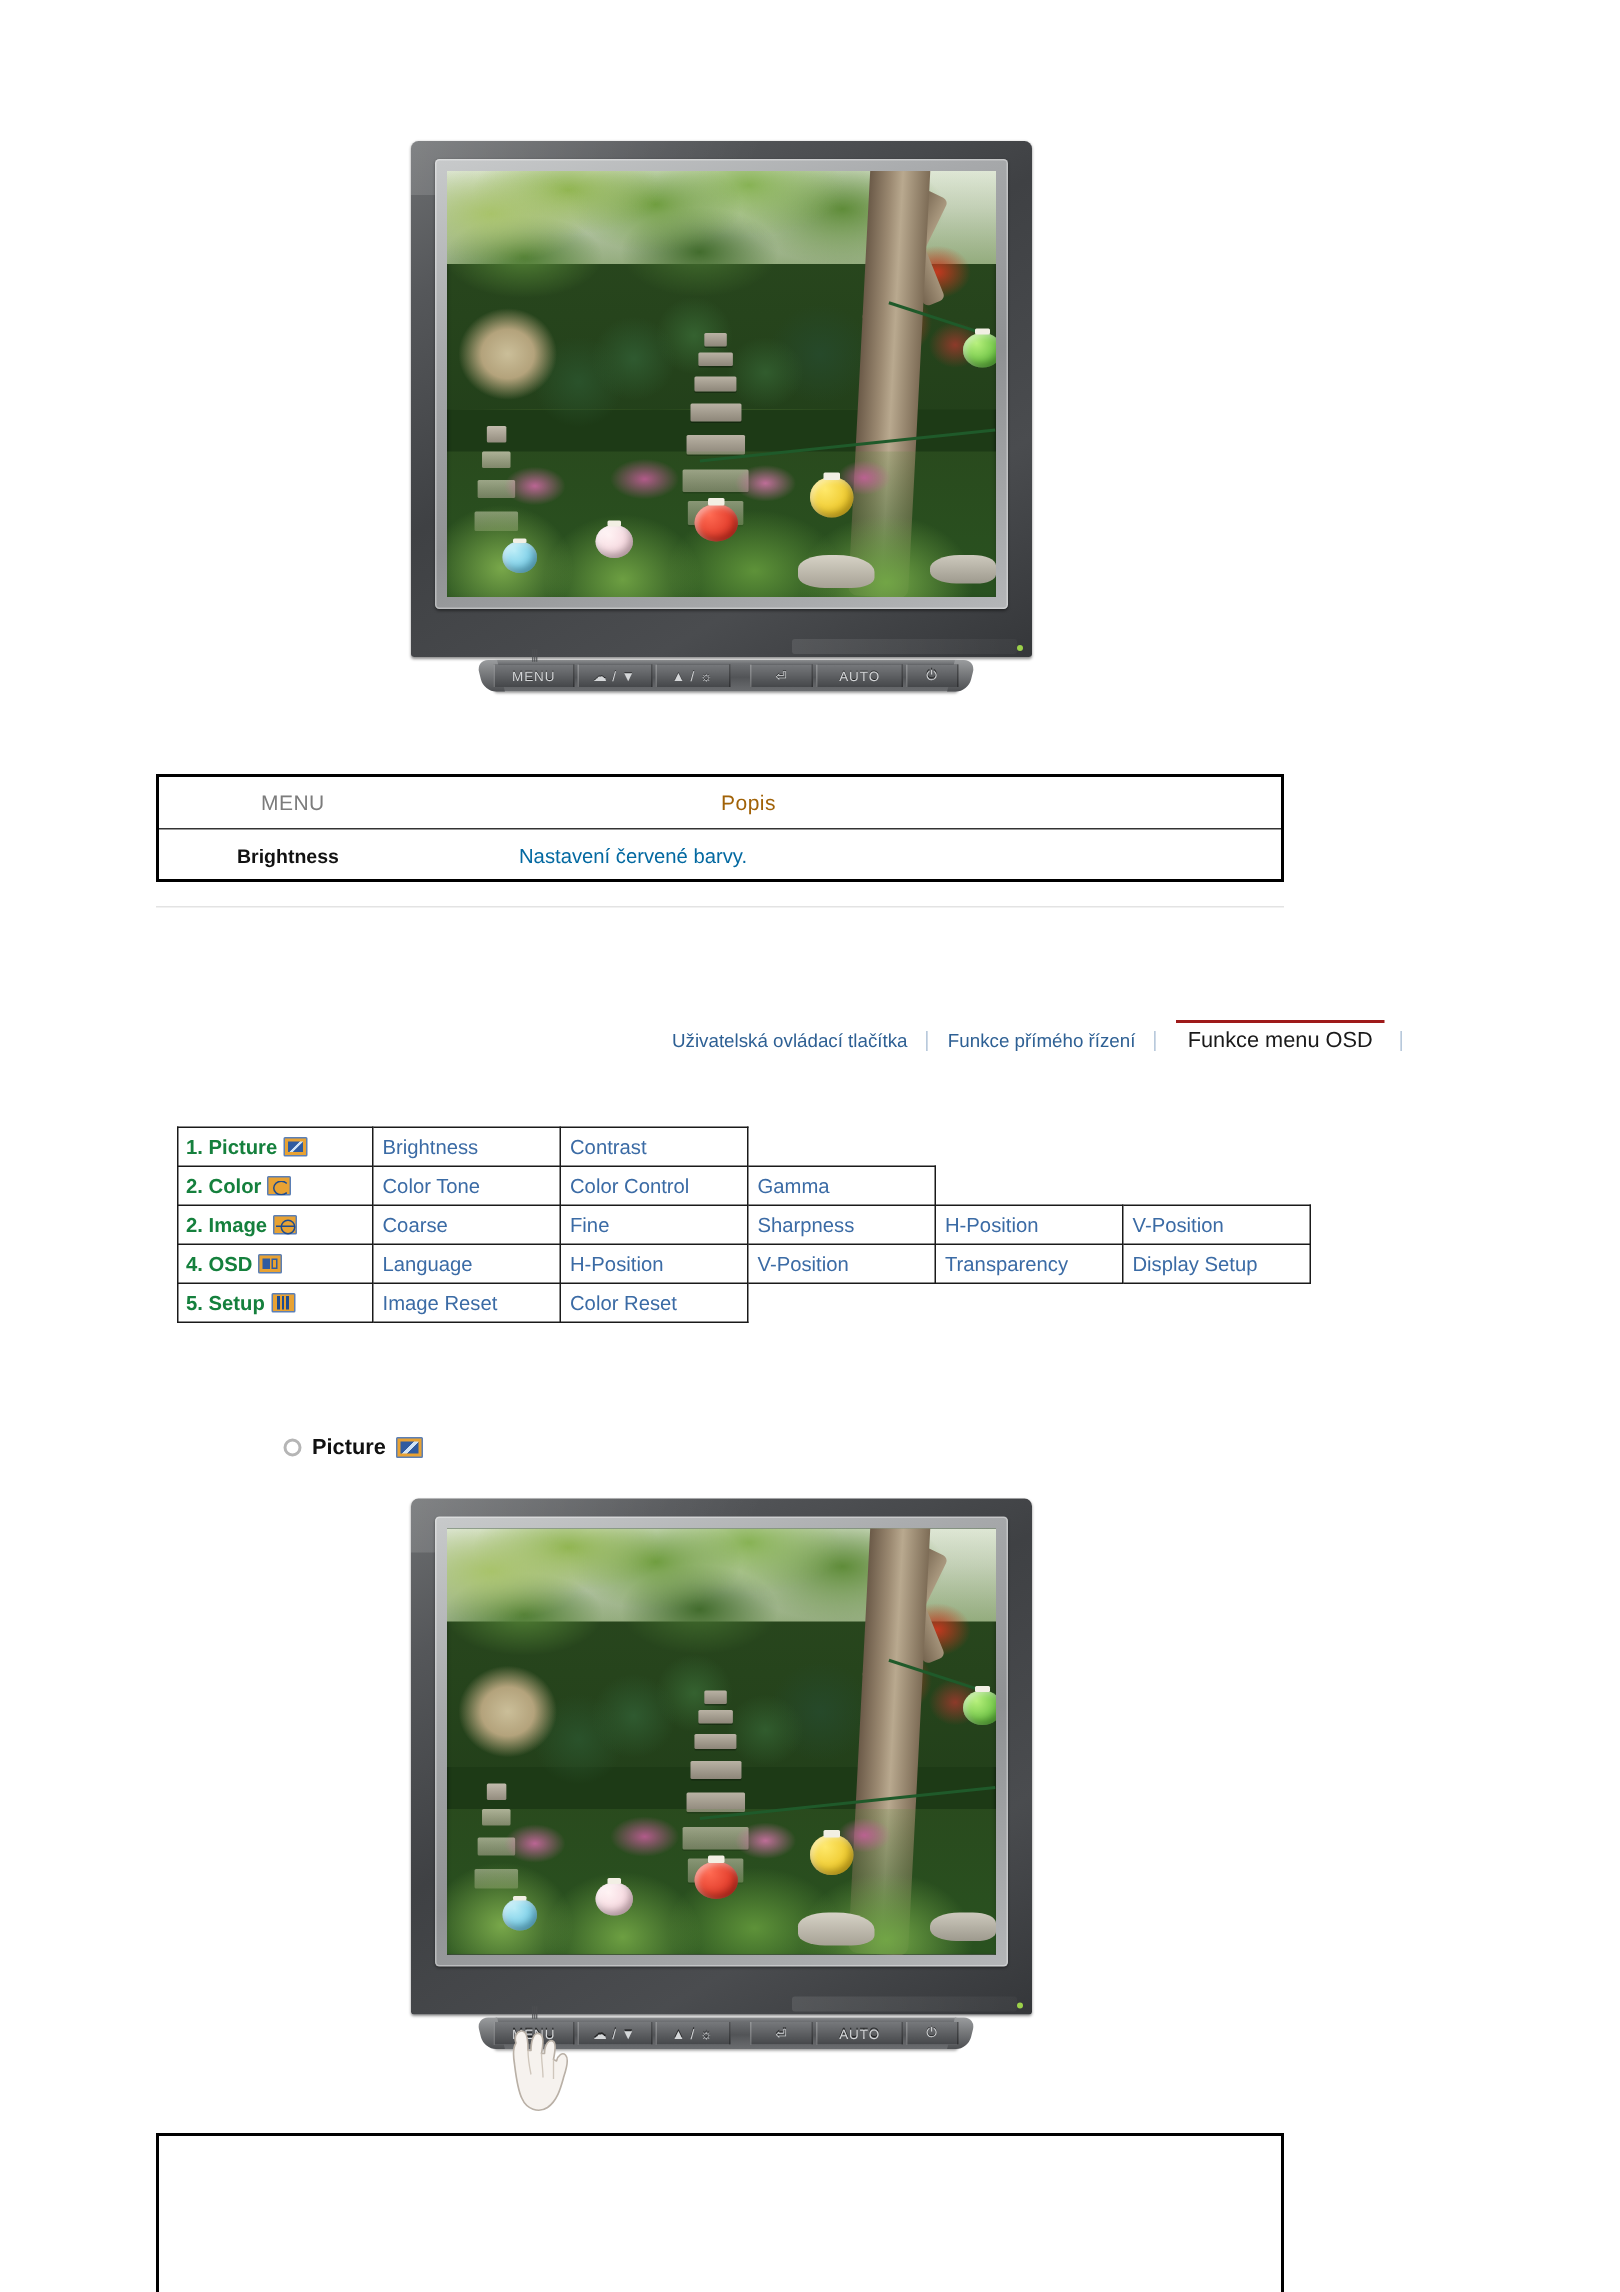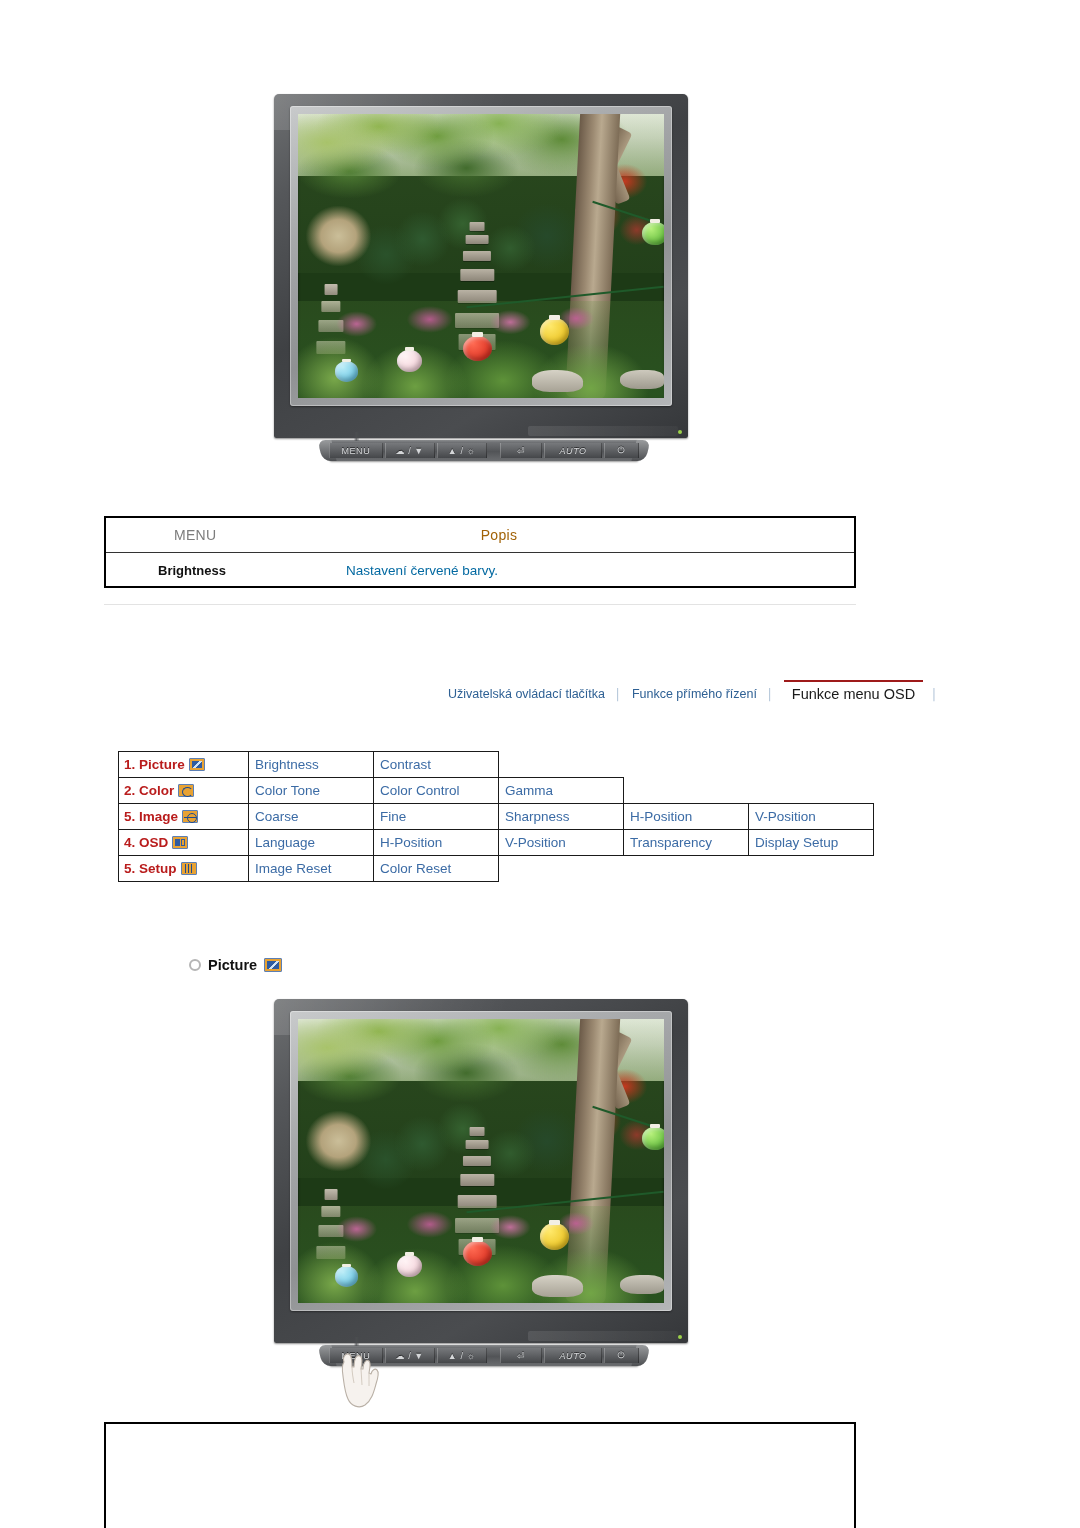--- a/index.html
+++ b/index.html
@@ -231,21 +231,21 @@
     letter-spacing: .6px;
     display: flex; align-items: center; justify-content: center;
     text-shadow: 0 -1px 0 rgba(0,0,0,.6);
     font-family: "Liberation Sans", sans-serif;
   }
   .kb-menu { width: 56px; }
   .kb-dn   { width: 52px; }
   .kb-up   { width: 52px; }
   .kb-gap  { width: 10px; background: transparent; border: 0; }
   .kb-ent  { width: 44px; }
-  .kb-auto { width: 60px; font-style: italic; }
+  .kb-auto { width: 60px; }
   .kb-pwr  { width: 36px; }
   .menu-dots {
     position: absolute;
     z-index: 3;
     left: 26px; top: -9px;
     color: #4d4f52; font-size: 9px; letter-spacing: -1px;
   }
 
   
   .hand {
@@ -336,21 +336,21 @@
     height: 25px;
     padding: 0 6px;
     font-size: 13.5px;
     color: #3b6ba5;
     vertical-align: middle;
     white-space: nowrap;
     overflow: hidden;
   }
   .osd-table td.lbl {
     font-weight: bold;
-    color: #b91c1c;
+    color: #15803d;
     font-size: 13.5px;
     padding-left: 5px;
   }
   .osd-table td.empty {
     border: 0;
   }
   .osd-table td.blank-box {
     border: 1.6px solid #1a1a1a;
   }
   .col-lbl { width: 130px; }
@@ -549,21 +549,21 @@
     </tr>
     <tr>
       <td class="lbl"><span>2. Color</span><span class="ico ico-color"></span></td>
       <td>Color Tone</td>
       <td>Color Control</td>
       <td>Gamma</td>
       <td class="empty"></td>
       <td class="empty"></td>
     </tr>
     <tr>
-      <td class="lbl"><span>5. Image</span><span class="ico ico-image"></span></td>
+      <td class="lbl"><span>2. Image</span><span class="ico ico-image"></span></td>
       <td>Coarse</td>
       <td>Fine</td>
       <td>Sharpness</td>
       <td>H-Position</td>
       <td>V-Position</td>
     </tr>
     <tr>
       <td class="lbl"><span>4. OSD</span><span class="ico ico-osd"></span></td>
       <td>Language</td>
       <td>H-Position</td>

